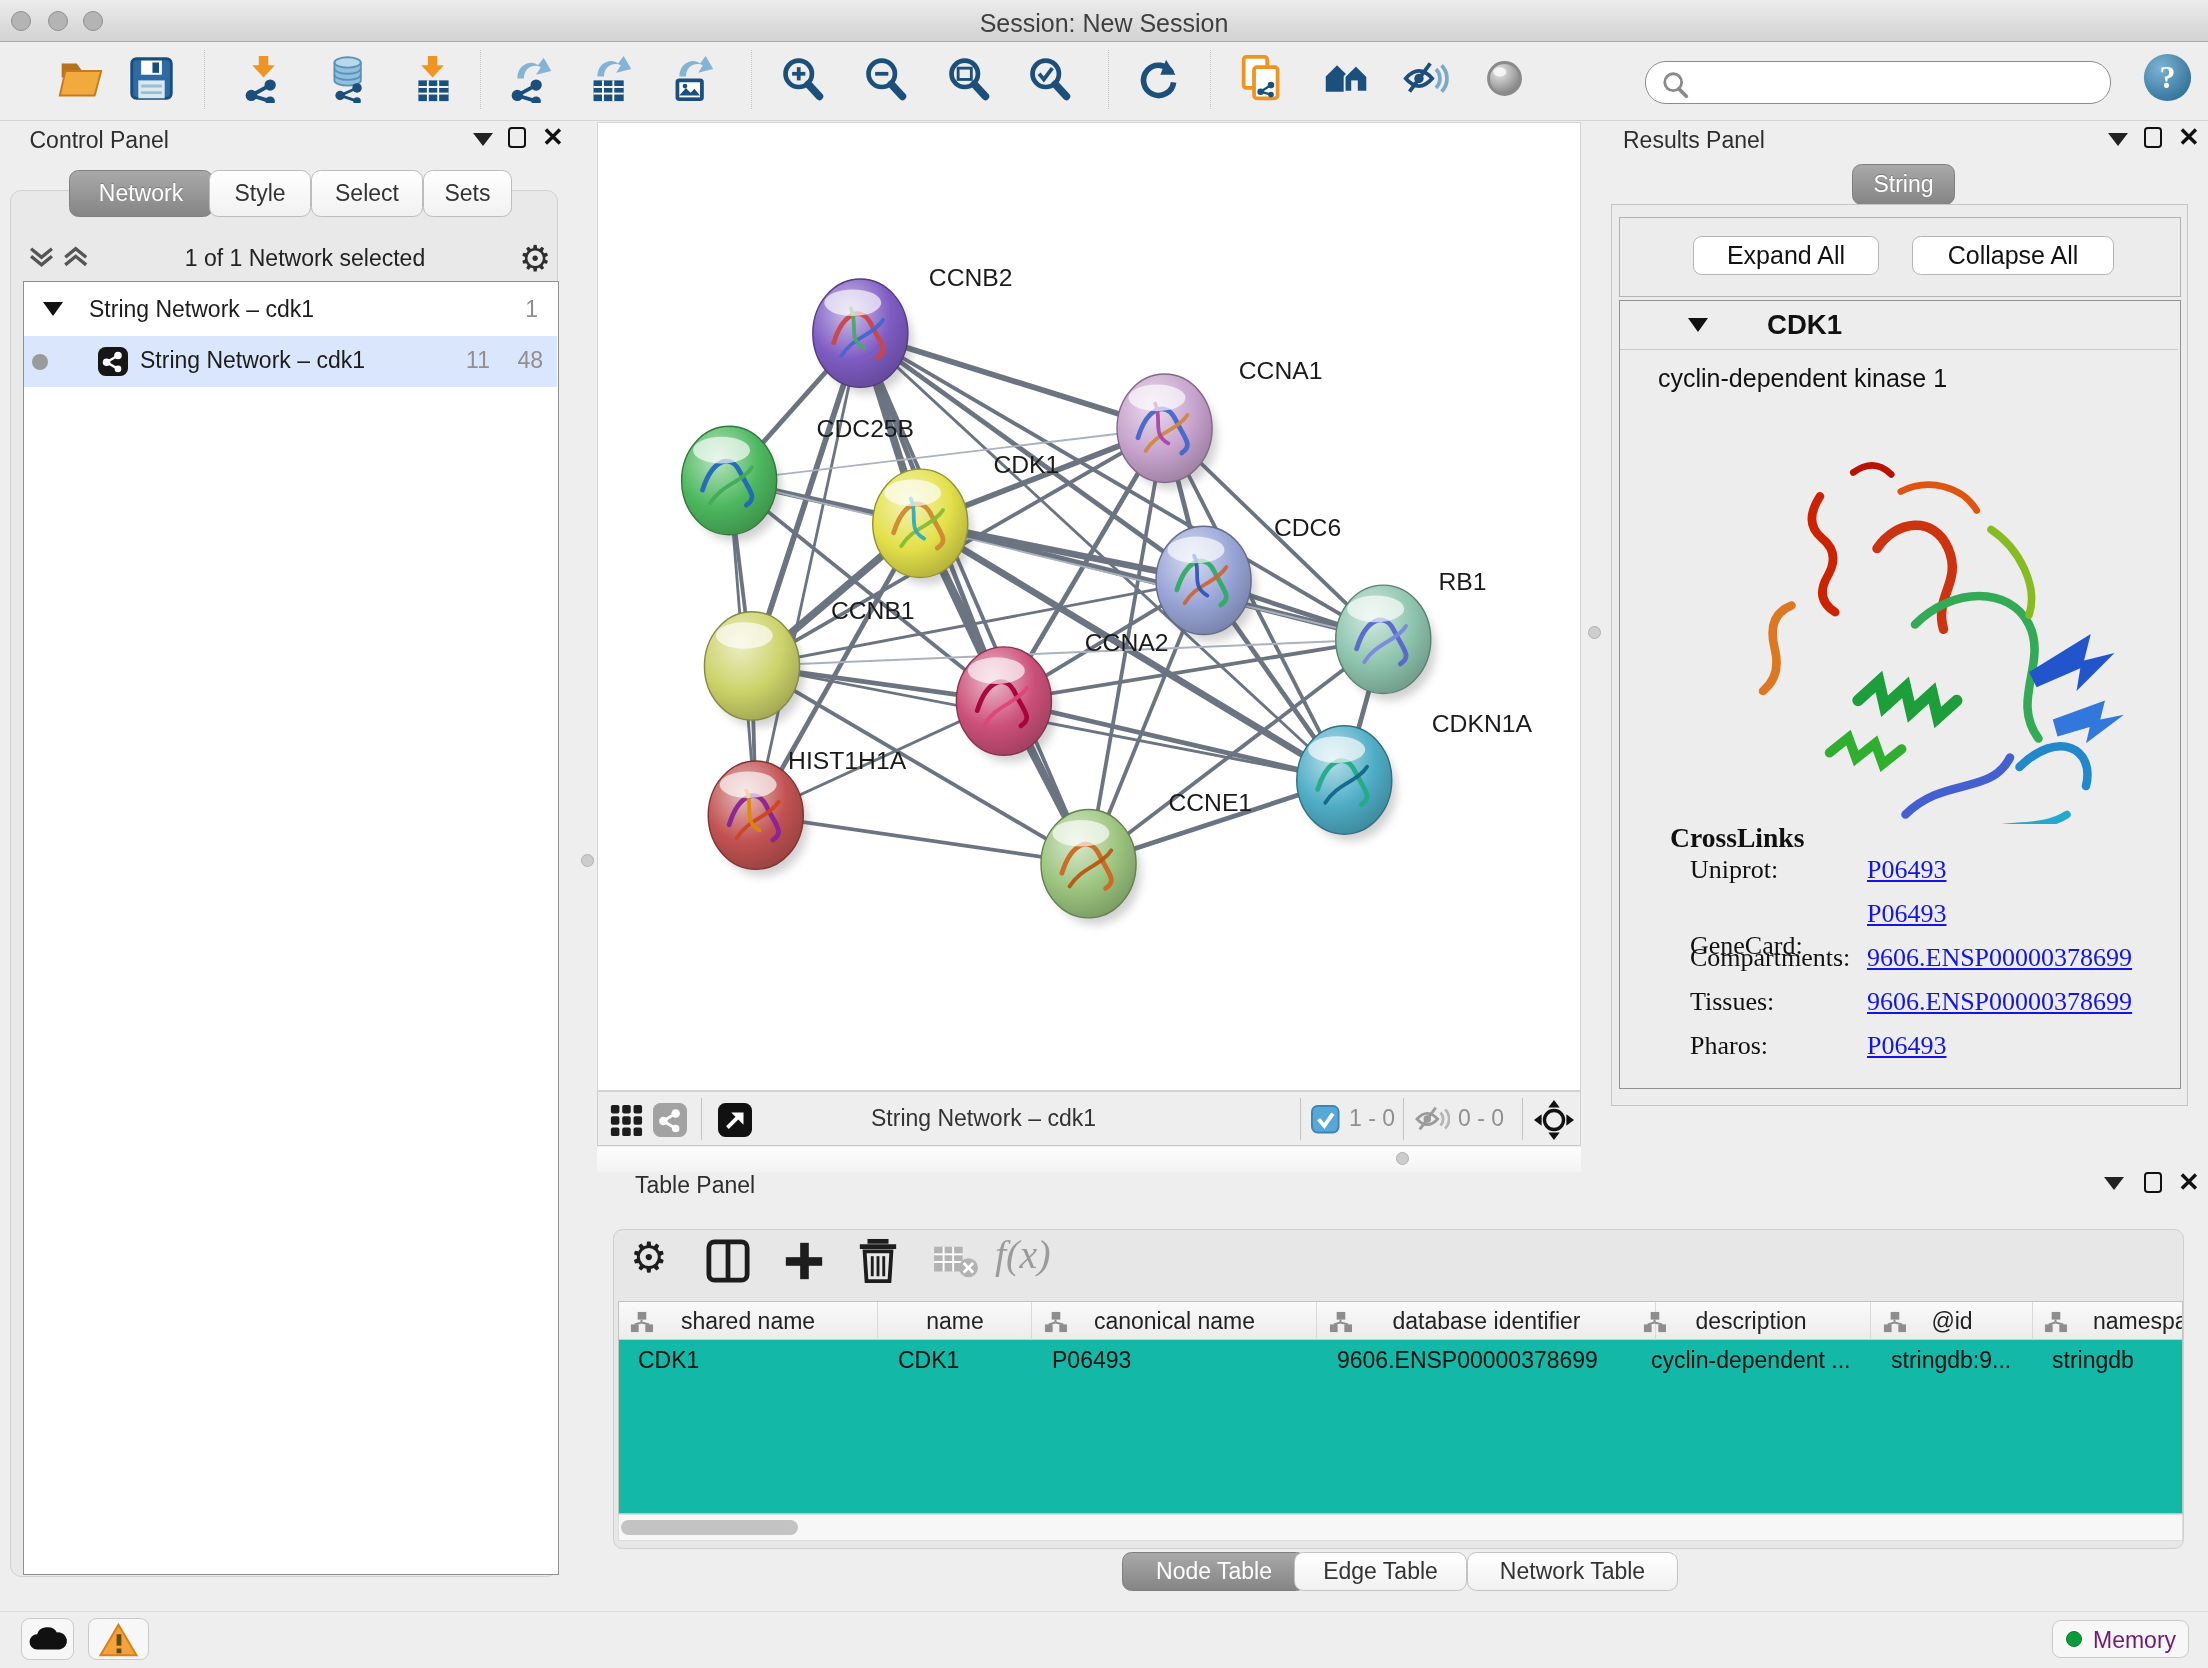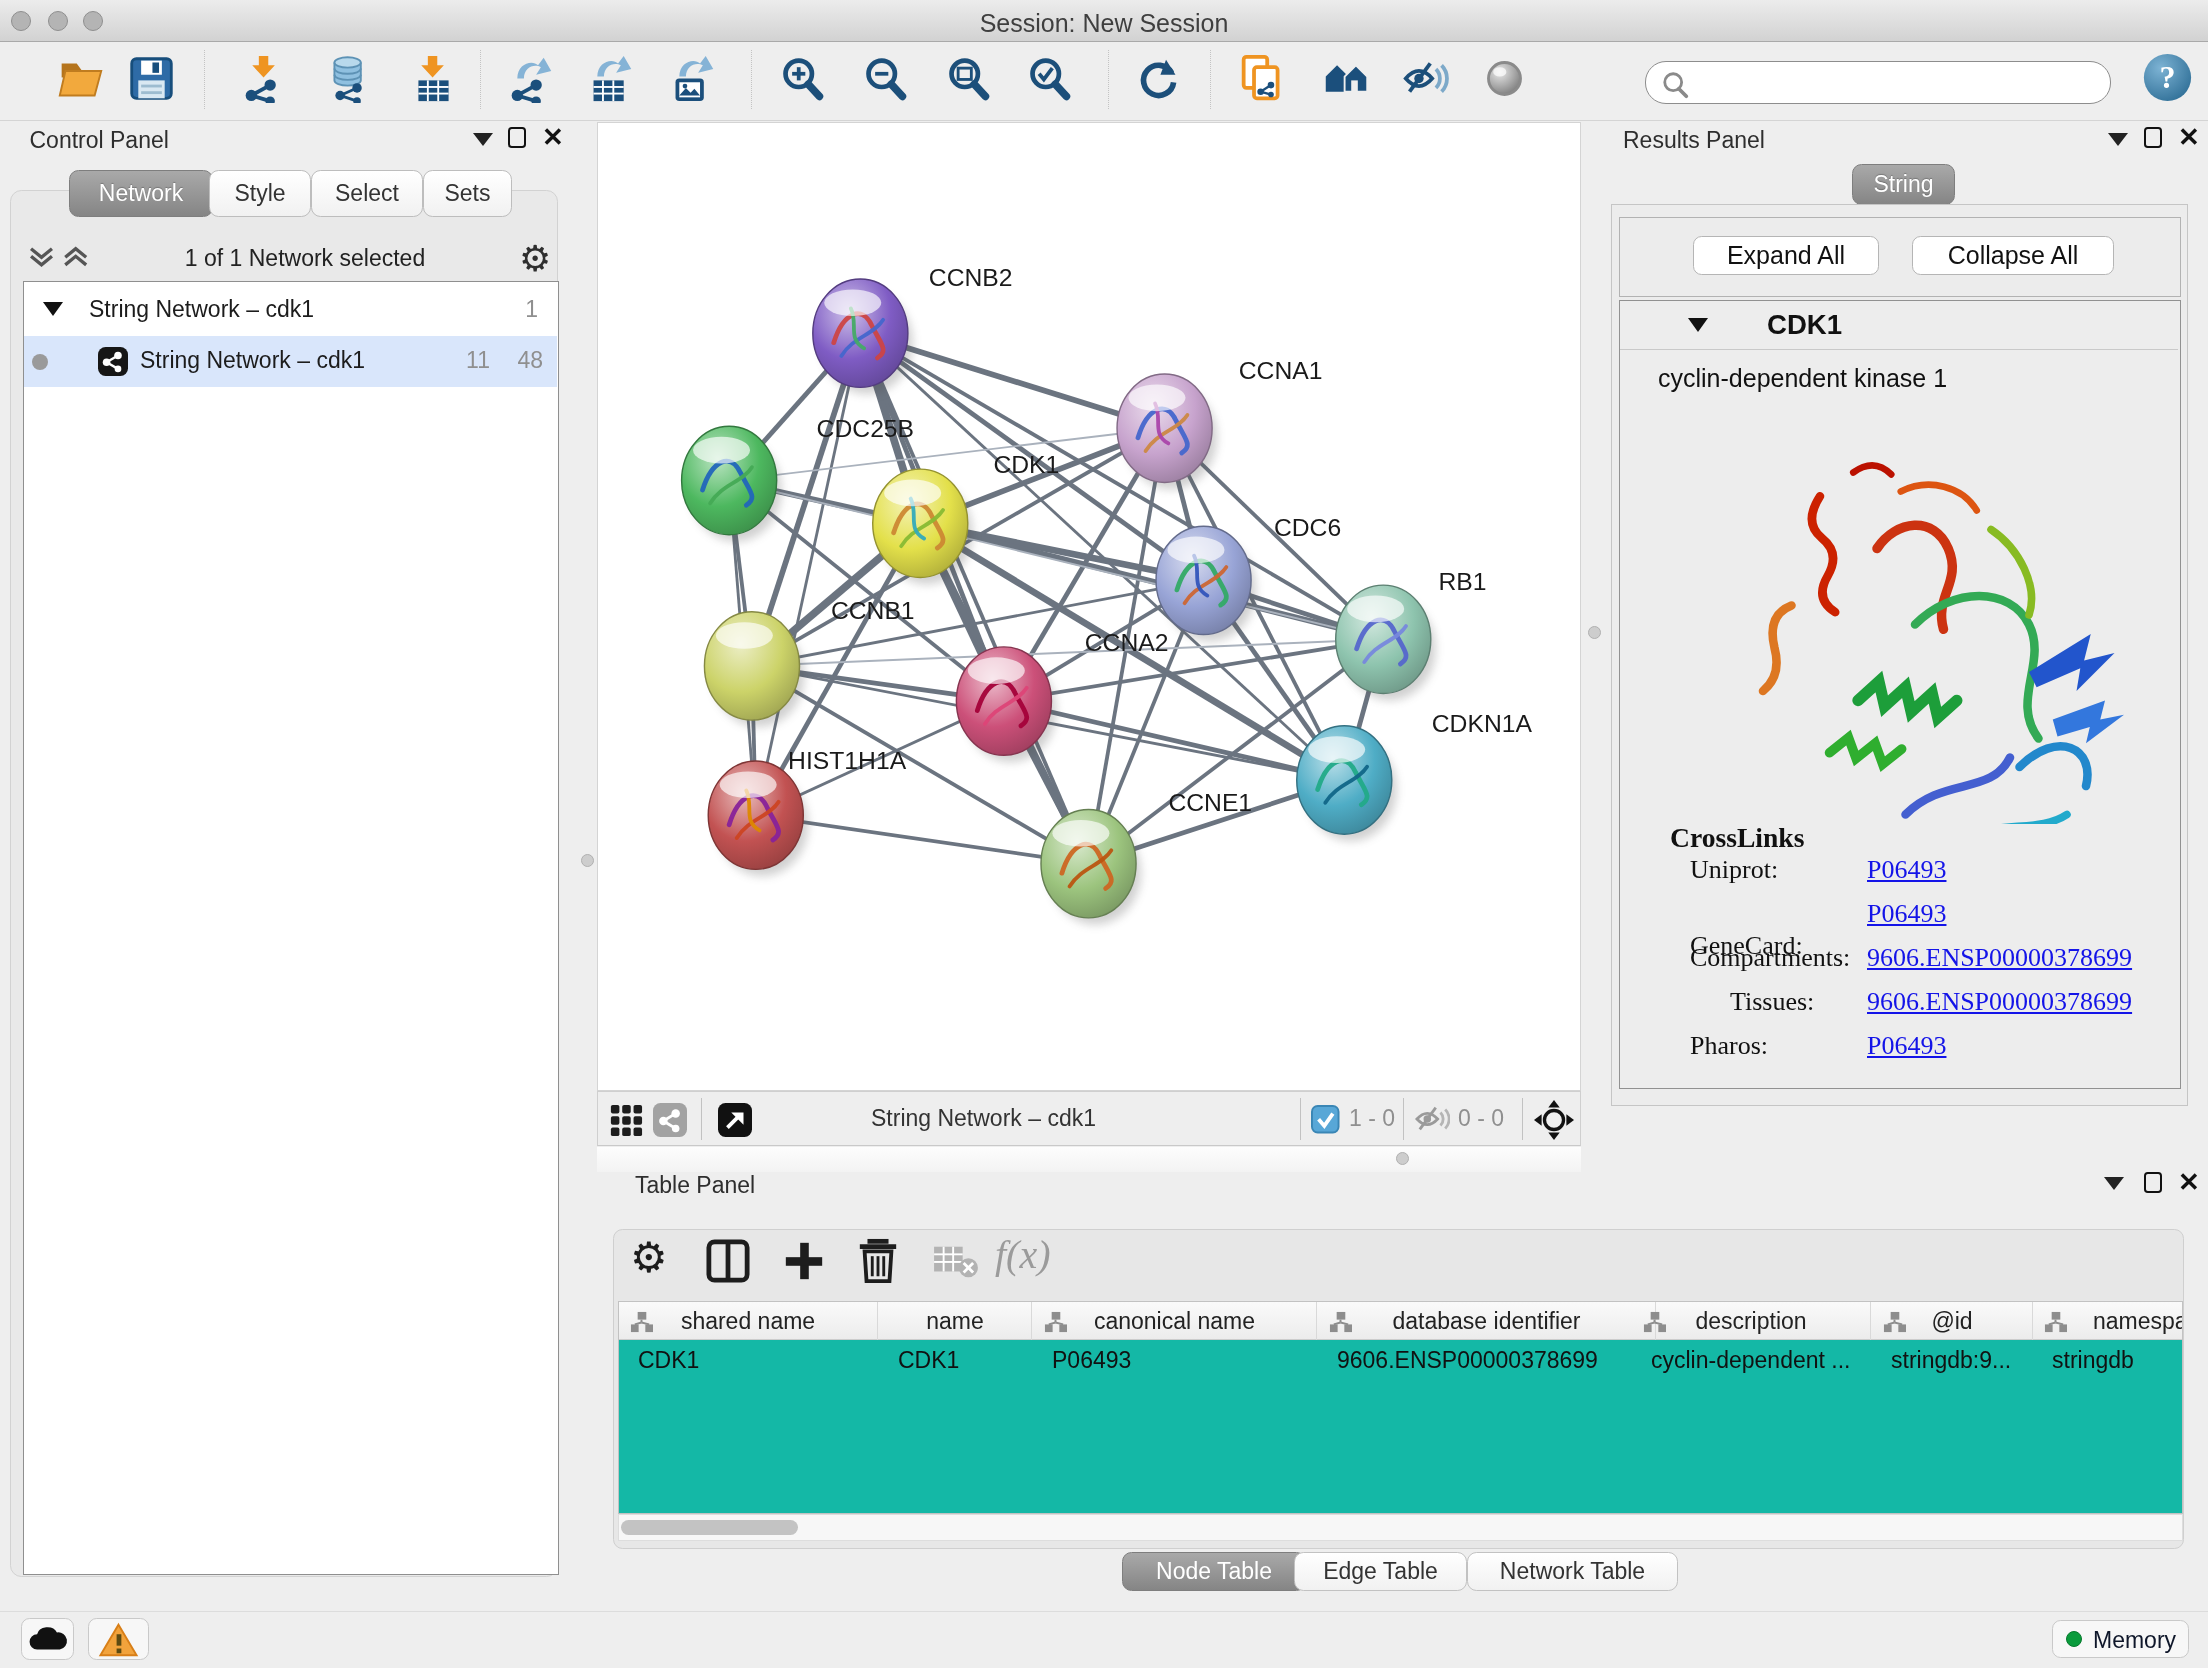--- a/index.html
+++ b/index.html
@@ -634,21 +634,21 @@
     <path d="M395 330 L450 310 L445 330 L470 325 L430 355 L434 338 L400 348z" fill="#3377dd"></path>
   </svg>
   <div class="abs" style="left:50px;top:521px;font-family:'Liberation Serif',serif;font-size:27.6px;font-weight:bold;color:#111">CrossLinks</div>
   <div id="crosslinks">
       <div class="abs crossrow" style="left: 70px; top: 554px;">Uniprot:</div>
       <div class="abs crosslink" style="left: 247px; top: 554px;">P06493</div>
       <div class="abs crossrow" style="left: 70px; top: 598px; margin-top: 32px;">GeneCard:</div>
       <div class="abs crosslink" style="left: 247px; top: 598px;">P06493</div>
       <div class="abs crossrow" style="left: 70px; top: 642px;">Compartments:</div>
       <div class="abs crosslink" style="left: 247px; top: 642px;">9606.ENSP00000378699</div>
-      <div class="abs crossrow" style="left: 70px; top: 686px; margin-left: 40px;">Tissues:</div>
+      <div class="abs crossrow" style="left: 70px; top: 686px;">Tissues:</div>
       <div class="abs crosslink" style="left: 247px; top: 686px;">9606.ENSP00000378699</div>
       <div class="abs crossrow" style="left: 70px; top: 730px;">Pharos:</div>
       <div class="abs crosslink" style="left: 247px; top: 730px;">P06493</div>
     </div>
 </div>
 
 <div class="abs phead" style="left:635px;top:1172px">Table Panel</div>
 <div class="abs hcaret" style="left:2104px;top:1177px"></div>
 <div class="abs hsq" style="left:2144px;top:1172px"></div>
 <div class="abs hx" style="left:2178px;top:1172px">✕</div>
@@ -808,16 +808,16 @@
   <div class="sbtn" style="left:21px;top:5.7px;width:53px;height:42px;background:#f7f7f7;border:1px solid #c9c9c9"><svg width="51" height="40" viewBox="0 0 54 42">
         <path d="M16 32 a8 8 0 0 1 0-16 a11 9 0 0 1 21-2 a9 9 0 0 1 3 18z" fill="#111"></path>
       </svg></div>
   <div class="sbtn" style="left:88px;top:5.7px;width:61px;height:42px;background:#f7f7f7;border:1px solid #c9c9c9"><svg width="59" height="40" viewBox="0 0 62 42">
         <path d="M31 6 L50 38 H12z" fill="#f2a33c" stroke="#d87f18" stroke-width="2"></path>
         <rect x="29" y="16" width="5" height="12" fill="#5c4a12"></rect>
         <rect x="29" y="31" width="5" height="5" fill="#5c4a12"></rect>
       </svg></div>
   <div class="sbtn" style="left:2052px;top:7.6px;width:137px;height:38px;background:#f7f7f7;border:1px solid #c9c9c9">
     <div style="position:absolute;left:13.3px;top:10.5px;width:16px;height:16px;border-radius:50%;background:#0a9b3c;border:1px solid #067a2d"></div>
-    <div style="position:absolute;left:40px;top:6.7px;font-size:23px;color:#0f172a">Memory</div>
+    <div style="position:absolute;left:40px;top:6.7px;font-size:23px;color:#701a75">Memory</div>
   </div>
 </div>
 
 
 </body></html>

